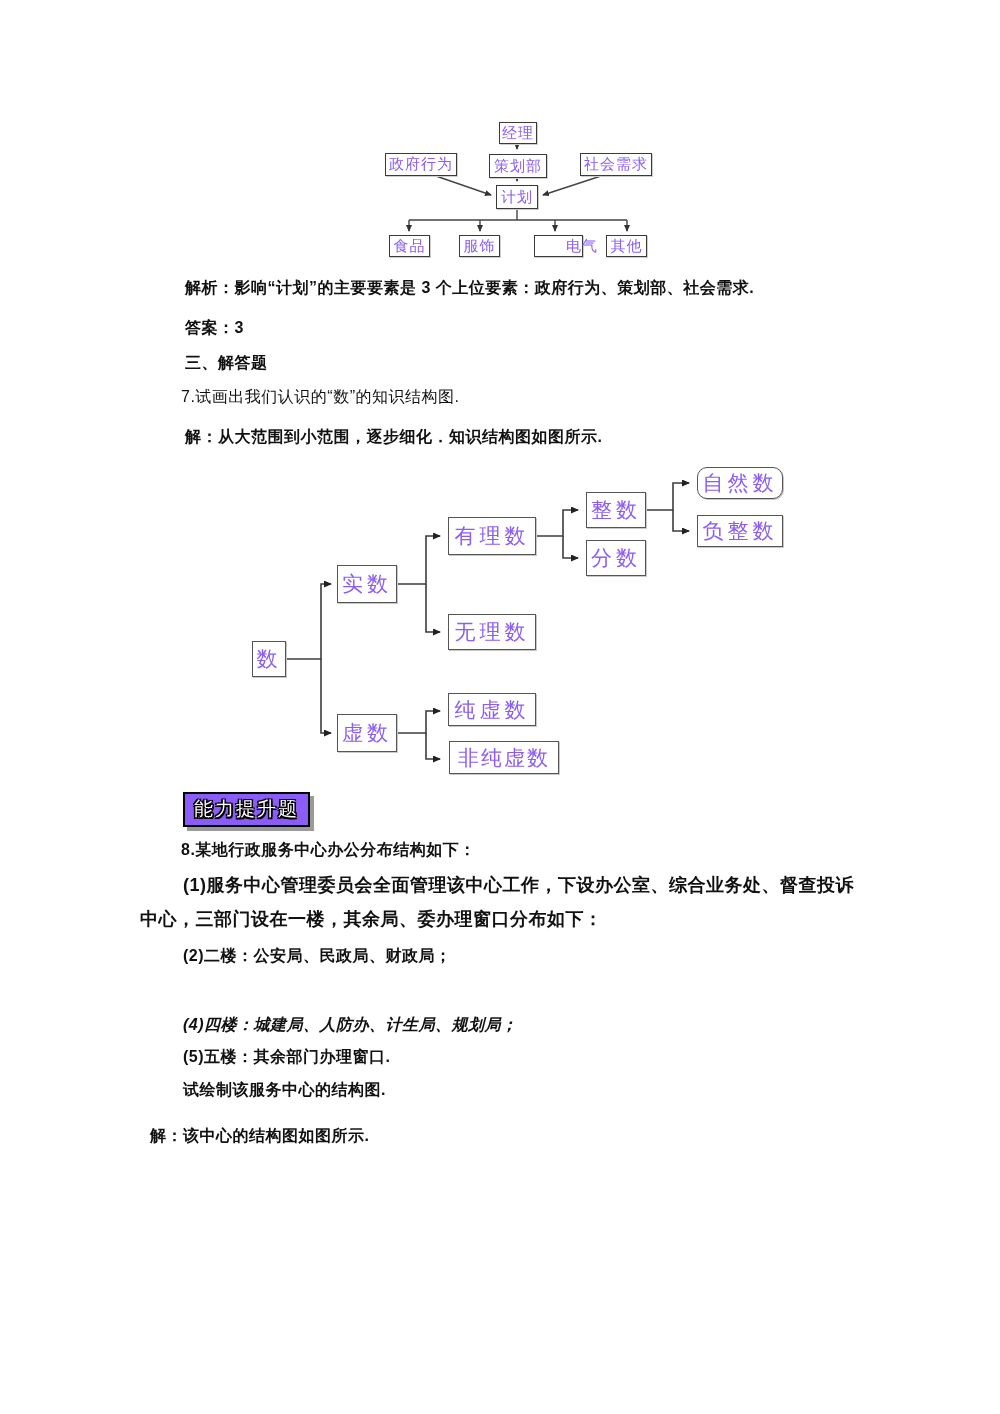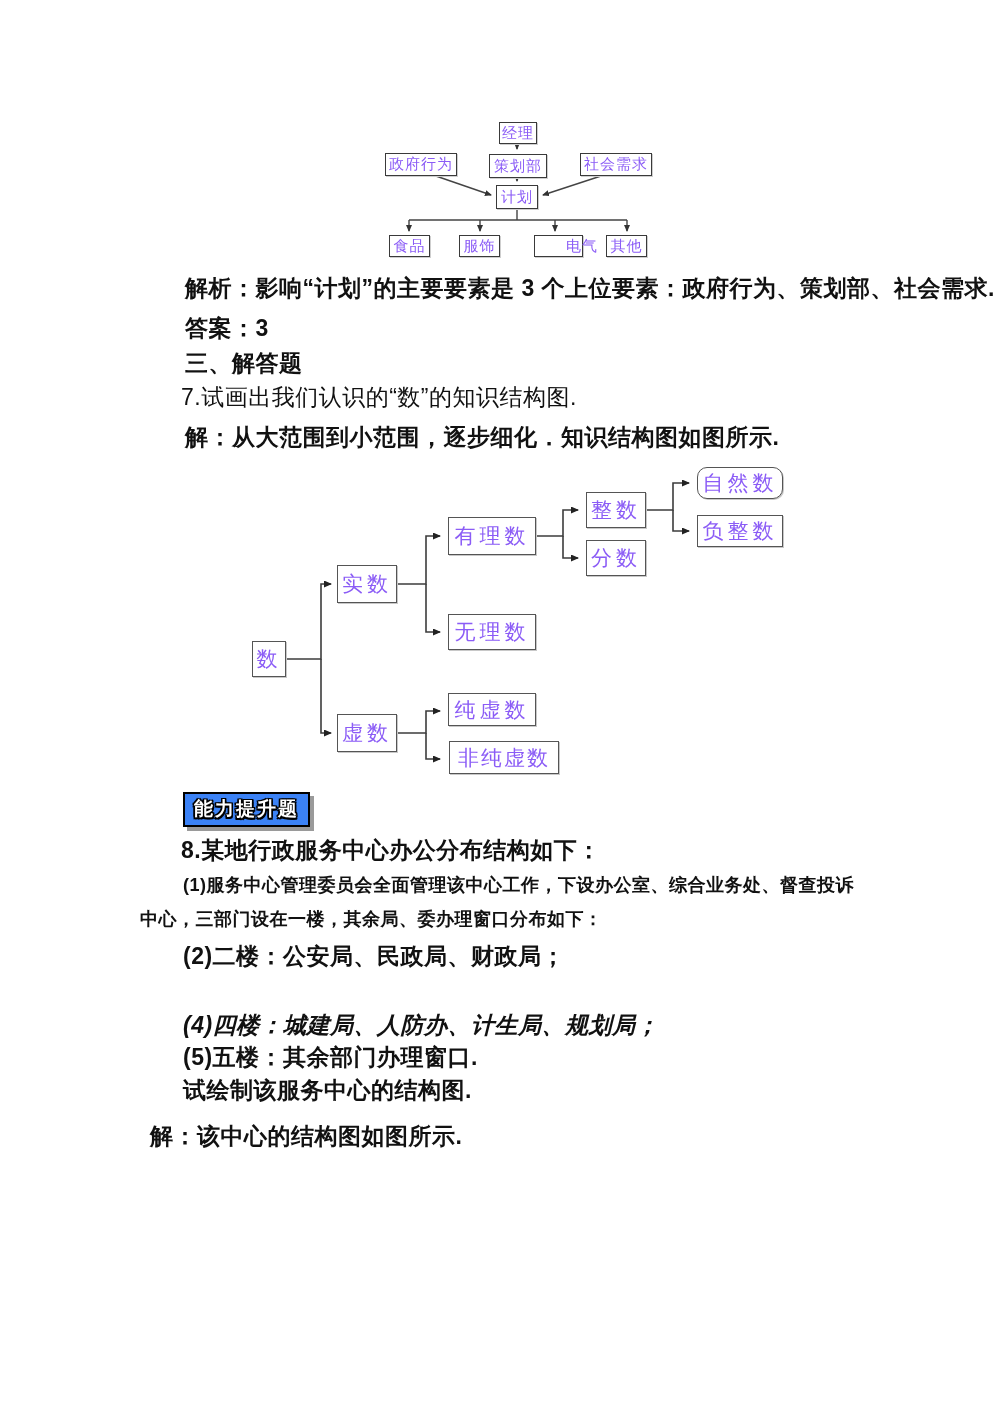--- a/index.html
+++ b/index.html
@@ -8,21 +8,21 @@
     width:1000px;height:1414px;
     margin:0 auto;
     background:#ffffff;
     font-family:"Liberation Sans",sans-serif;
     color:#111;
     overflow:hidden;
   }
   
   .tline{
     position:absolute;
-    font-size:23px;
+    font-size:16px;
     line-height:24px;
     letter-spacing:0.5px;
     white-space:nowrap;
     text-align:right;
   }
   .bold{font-weight:700;}
   .semi{font-weight:600;}
   .q{font-weight:500;}
   .para{
     position:absolute;
@@ -54,26 +54,26 @@
   .tree .node{
     font-size:21px;
     letter-spacing:4px;
     border-color:#555;
     box-shadow:1px 1px 0 #c8c8c8;
   }
   .tree .node.tight{letter-spacing:2px;}
   
   .badge{
     position:absolute;
-    background:#3b82f6;
+    background:#8b5cf6;
     border:2px solid #000;
     box-shadow:4px 4px 0 #9a9a9a;
     padding:2px 9px 3px 9px;
     font-size:19px;
-    font-weight:700;
+    font-weight:400;
     letter-spacing:2px;
     color:#fff;
     text-shadow:
       -1.5px -1.5px 0 #000, 1.5px -1.5px 0 #000,
       -1.5px  1.5px 0 #000, 1.5px  1.5px 0 #000,
       0 -1.5px 0 #000, 0 1.5px 0 #000,
       -1.5px 0 0 #000, 1.5px 0 0 #000;
     white-space:nowrap;
   }
 </style>

